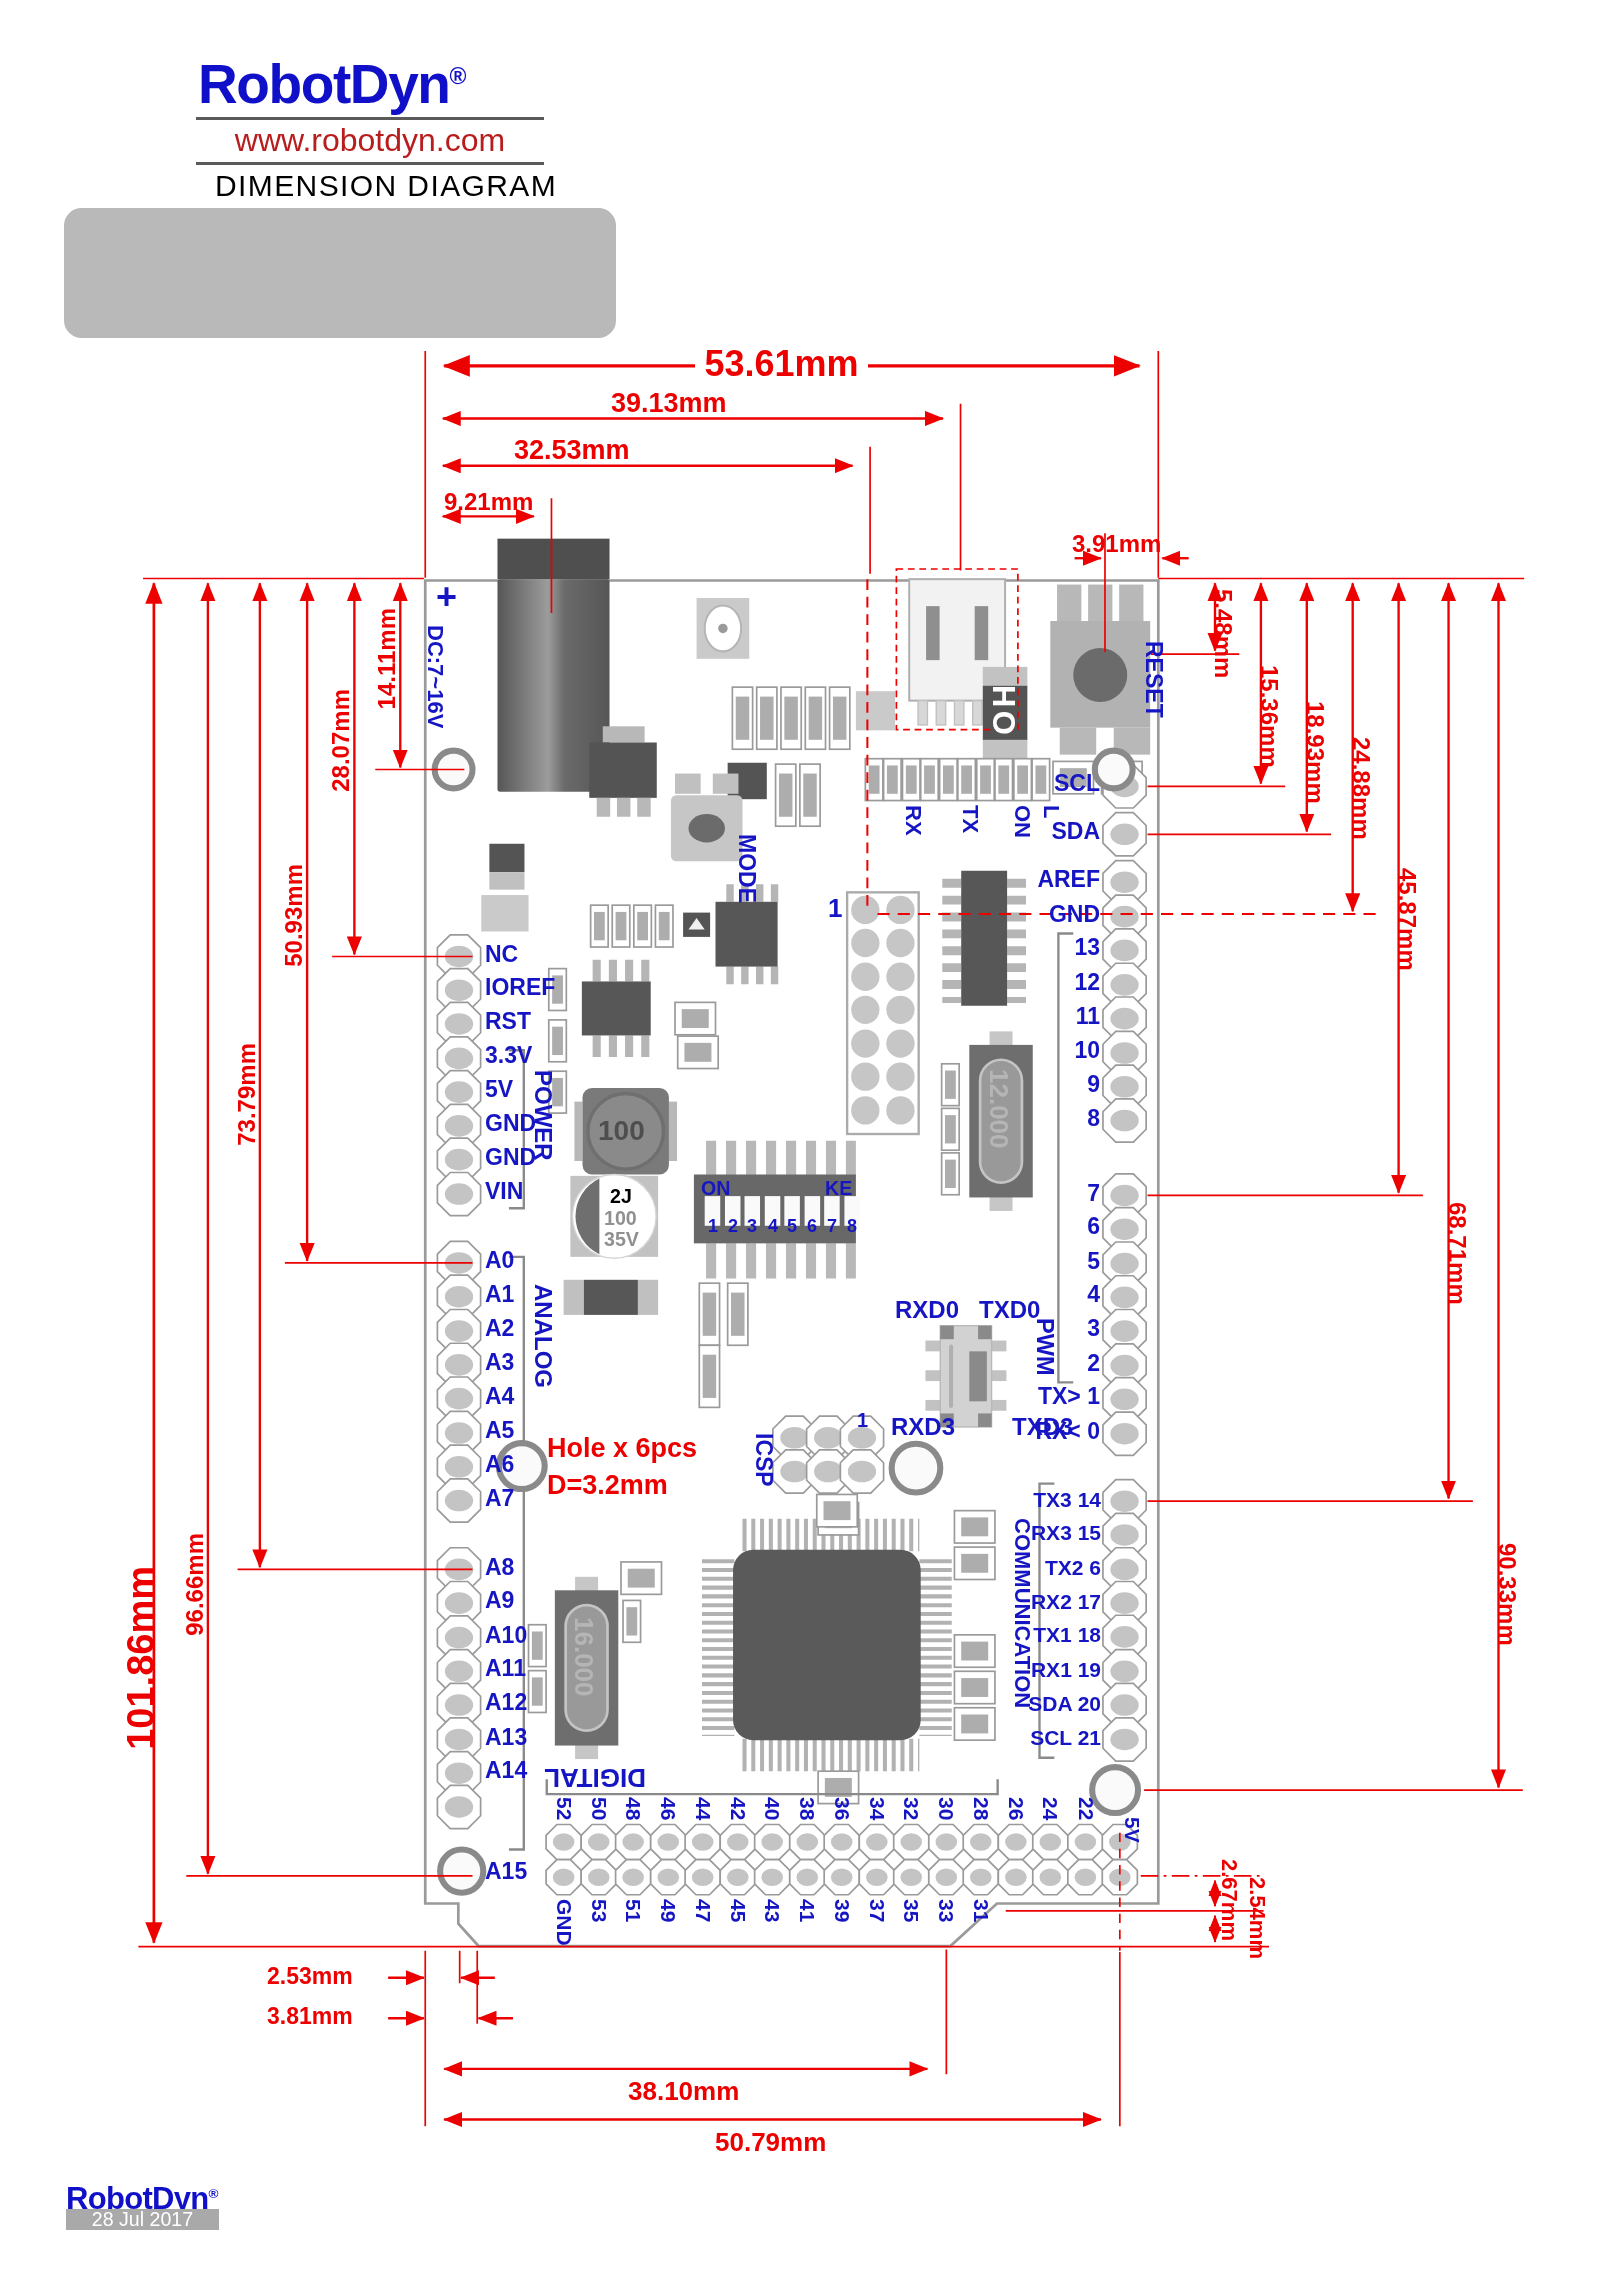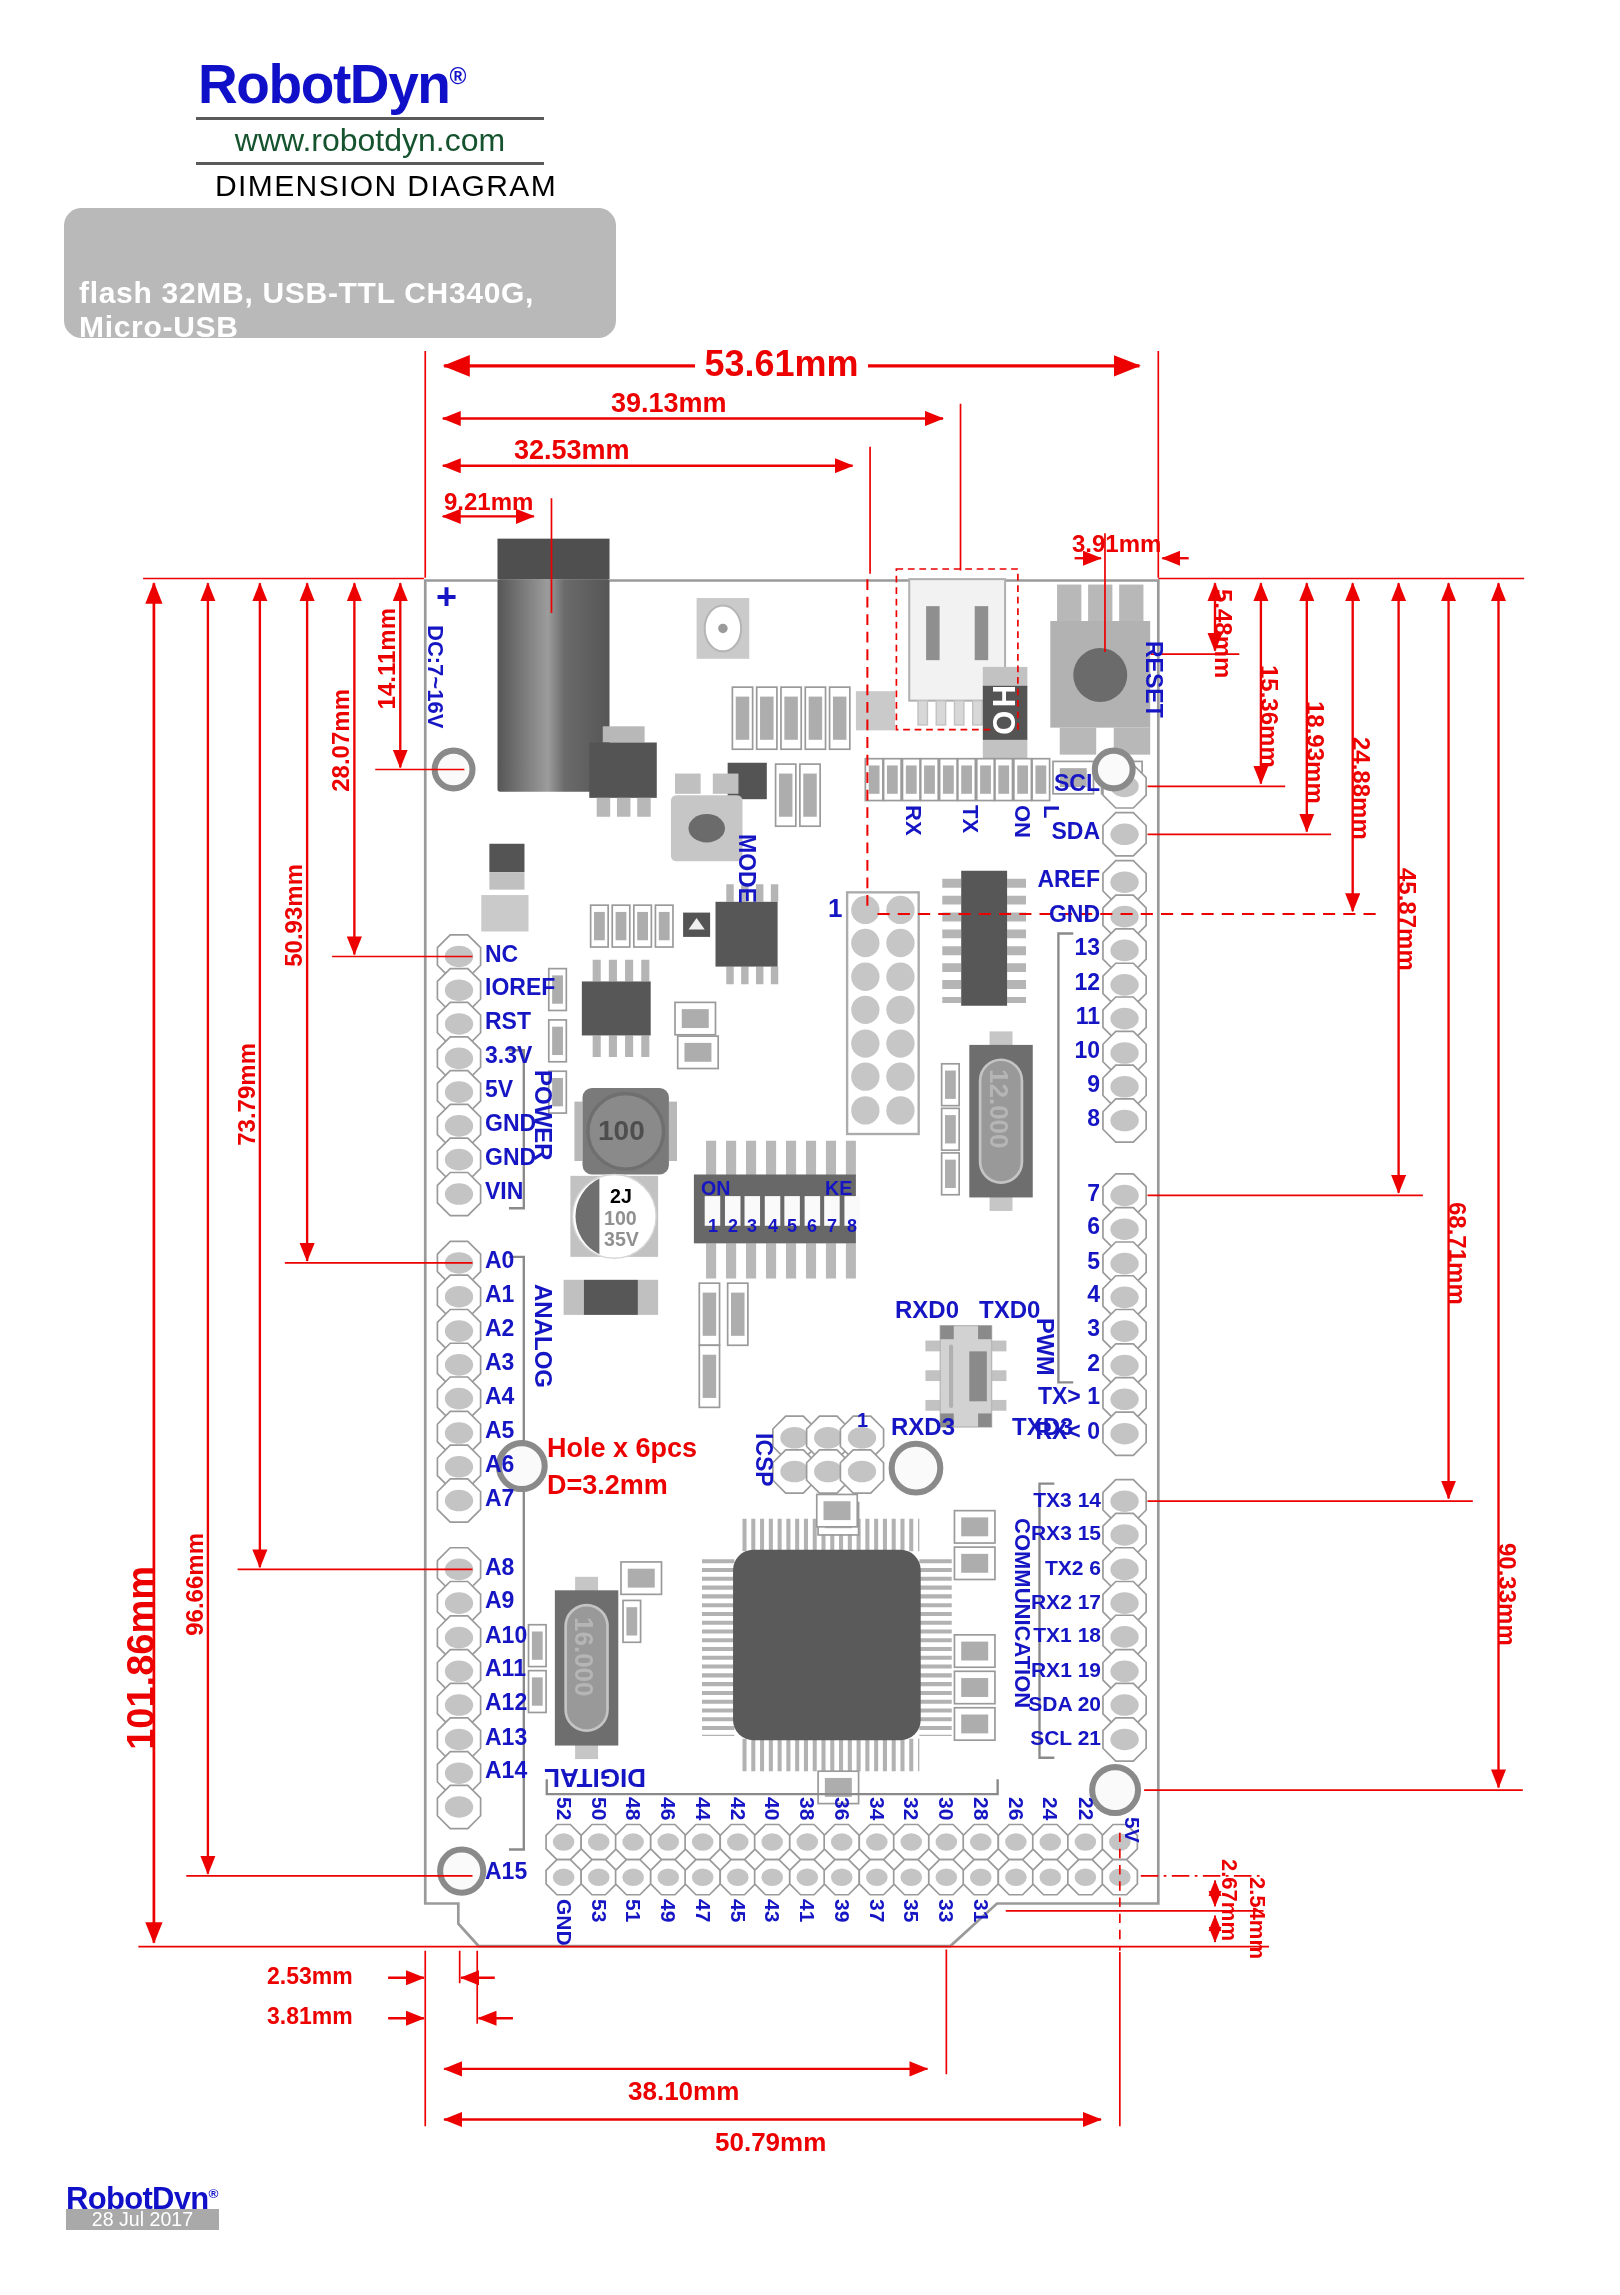--- a/index.html
+++ b/index.html
@@ -21,25 +21,24 @@
   .footbar{position:absolute;left:66px;top:2209px;width:153px;height:21px;
            background:#a9a9a9;color:#fff;font-size:19.6px;text-align:center;line-height:21px}
 </style>
 </head>
 <body>
 
 <div class="t" style="left:198px;top:57px;font-size:55px;font-weight:800;color:#1010C8;letter-spacing:-1.4px">
   <span>RobotDyn</span><sup style="font-size:23px">®</sup>
 </div>
 <div class="rule" style="left:196px;top:117px;width:348px"></div>
-<div class="t" style="left:196px;top:124px;width:348px;text-align:center;font-size:32px;color:#14532d">www.robotdyn.com</div>
+<div class="t" style="left:196px;top:124px;width:348px;text-align:center;font-size:32px;color:#b91c1c">www.robotdyn.com</div>
 <div class="rule" style="left:196px;top:162px;width:348px"></div>
 <div class="t" style="left:215px;top:171px;font-size:30px;color:#000000;letter-spacing:1.4px">DIMENSION DIAGRAM</div>
 <div class="graybox">
-  <div class="l2">flash 32MB, USB-TTL CH340G, Micro-USB</div>
 </div>
 
 <svg class="ov" width="1620" height="2295" viewBox="0 0 2400 3400">
 <defs>
   <marker id="ra" viewBox="0 0 10 8" refX="9.5" refY="4" markerWidth="8" markerHeight="6.5" orient="auto-start-reverse">
     <path d="M0,0L10,4L0,8Z" fill="#EC0000"></path>
       </marker>
   <linearGradient id="gj" x1="0" y1="0" x2="1" y2="0">
     <stop offset="0" stop-color="#565656"></stop>
         <stop offset="0.45" stop-color="#9c9c9c"></stop>

